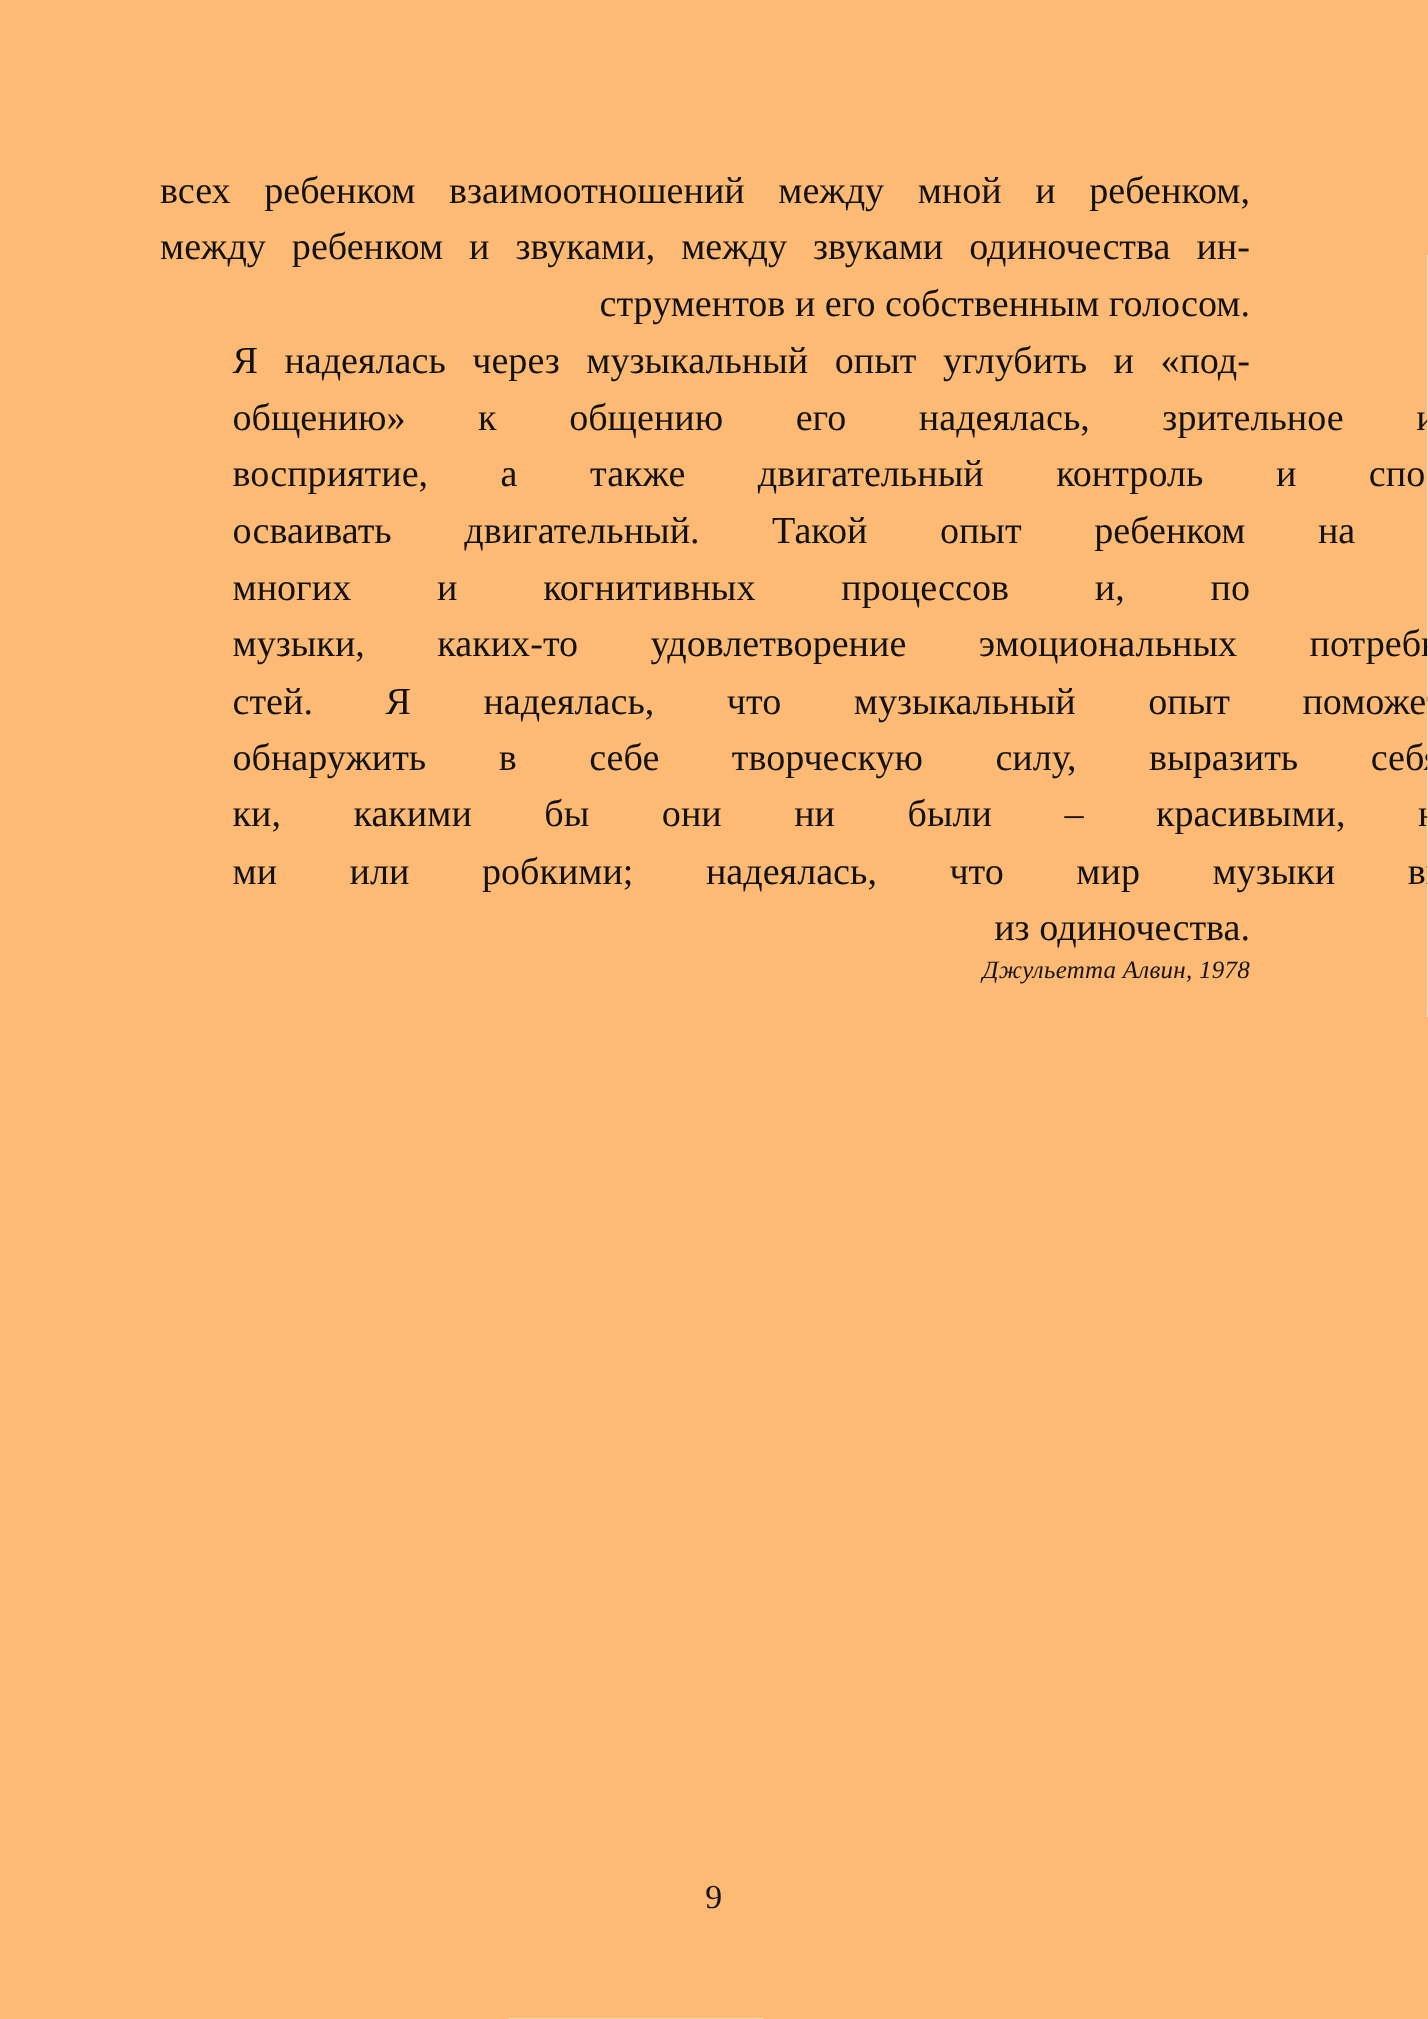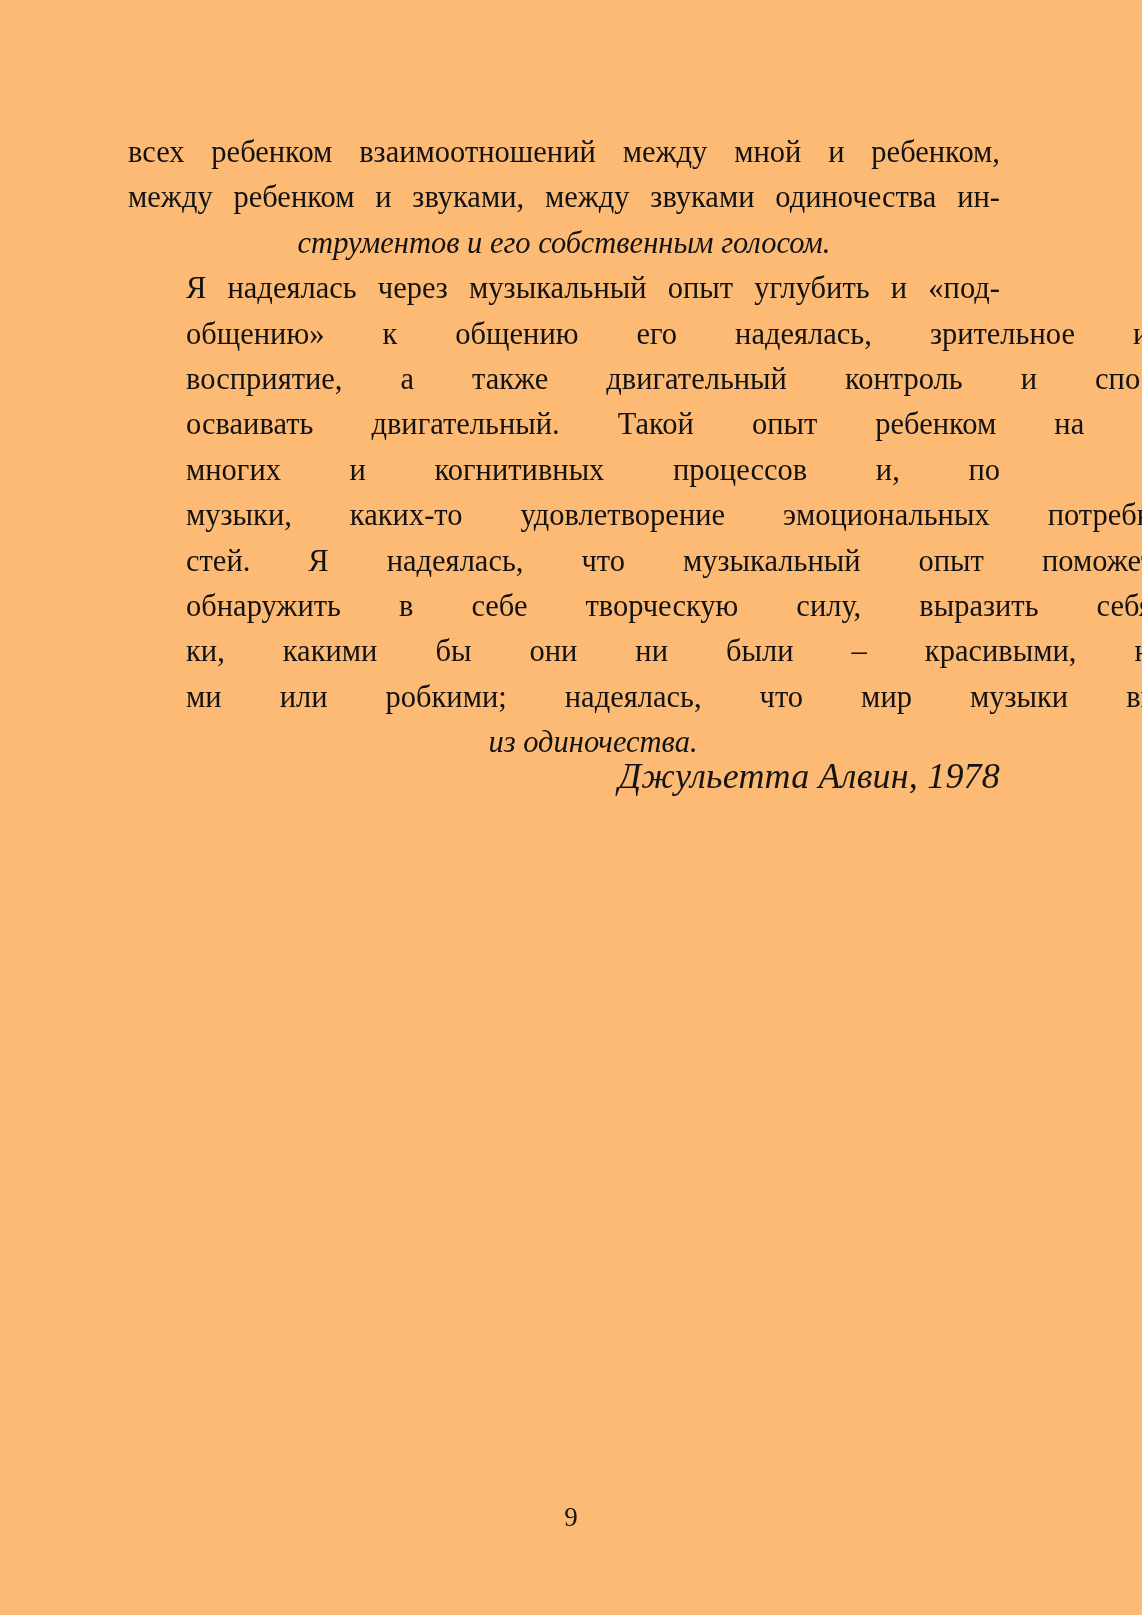--- a/index.html
+++ b/index.html
@@ -57,39 +57,38 @@
   .line.justify {
     display: flex;
     justify-content: space-between;
     white-space: normal;
   }
   .line.justify > span {
     white-space: pre;
   }
   .line.last {
     display: block;
-    text-align: center;
-    font-style: italic;
+    text-align: right;
   }
   .line.indent-first {
     text-indent: 0;
     padding-left: 58px;
   }
   .line.justify.indent-first {
     padding-left: 58px;
     text-indent: 0;
   }
 
   .attribution {
     position: absolute;
     left: 128px;
     top: 756px;
     width: 872px;
     text-align: right;
-    font-size: 36px;
+    font-size: 20px;
     font-style: italic;
     line-height: 40px;
     color: #141414;
     letter-spacing: 0.2px;
   }
 
   .folio {
     position: absolute;
     left: 0;
     top: 1500px;

